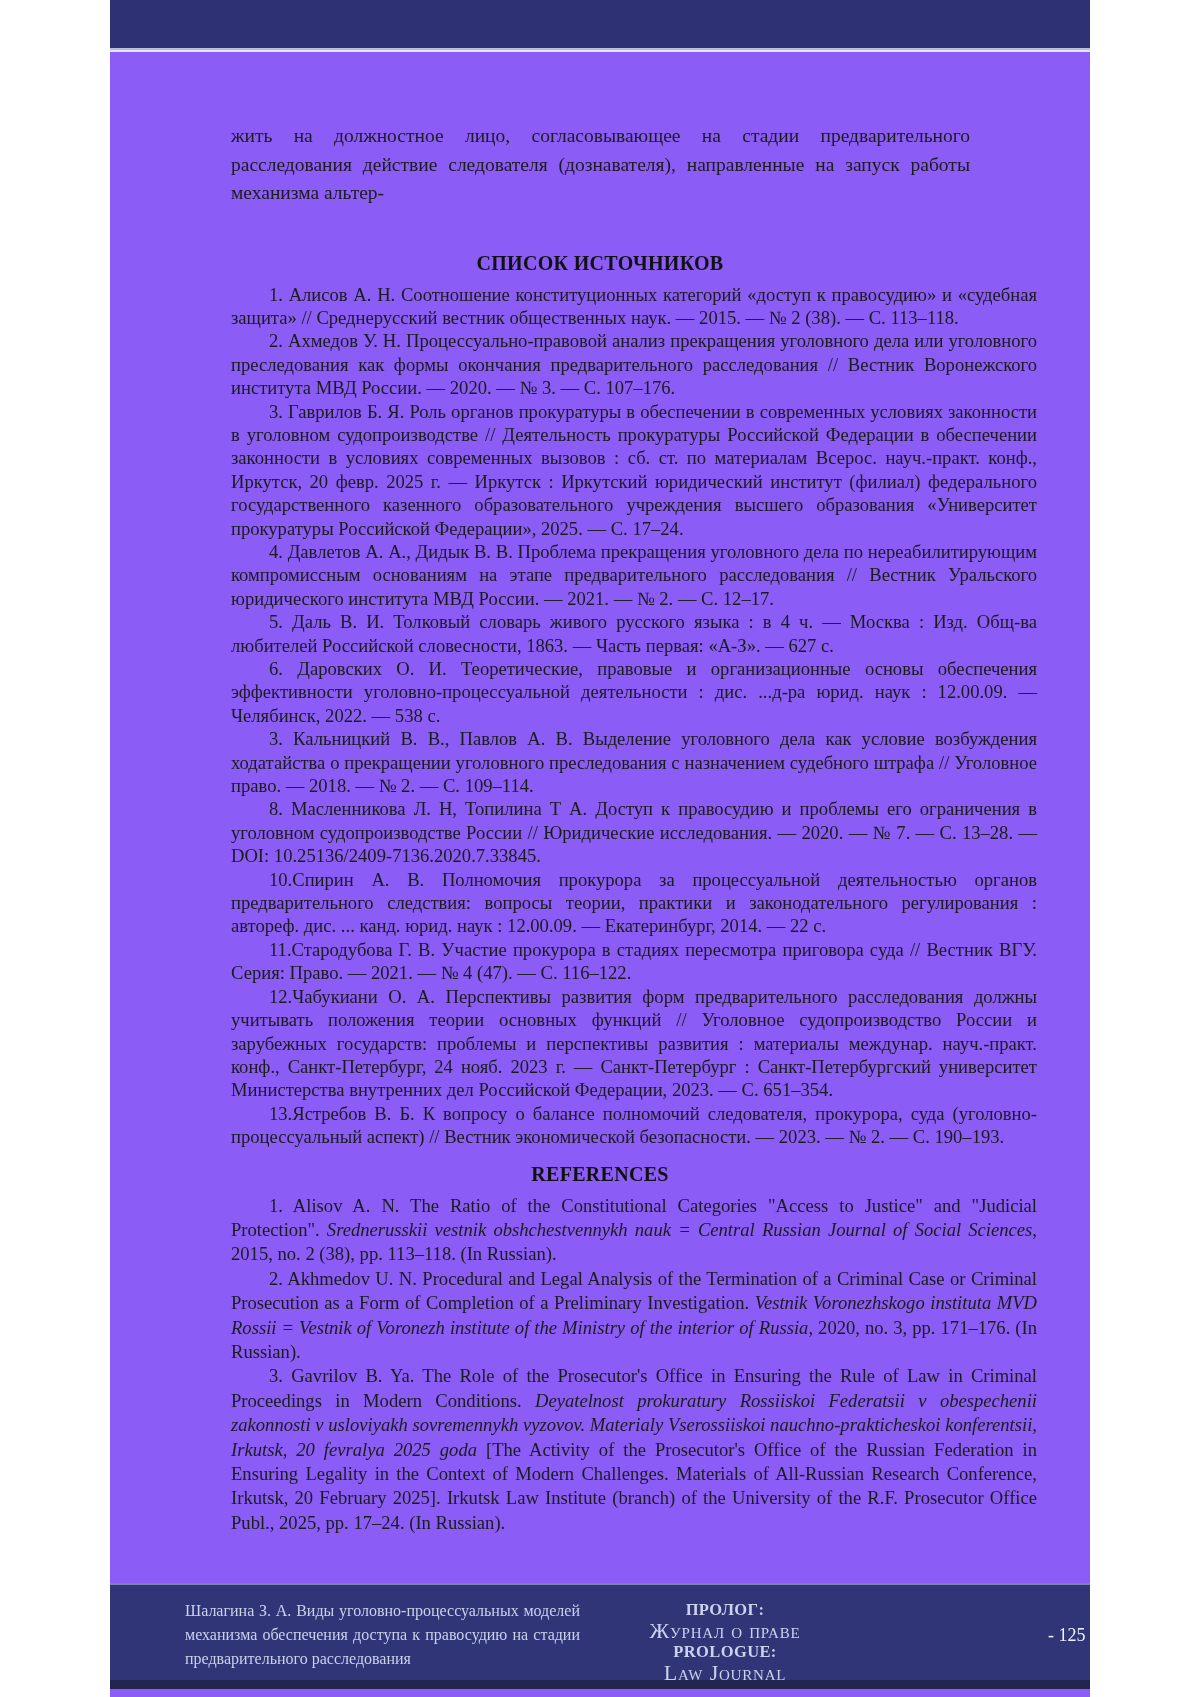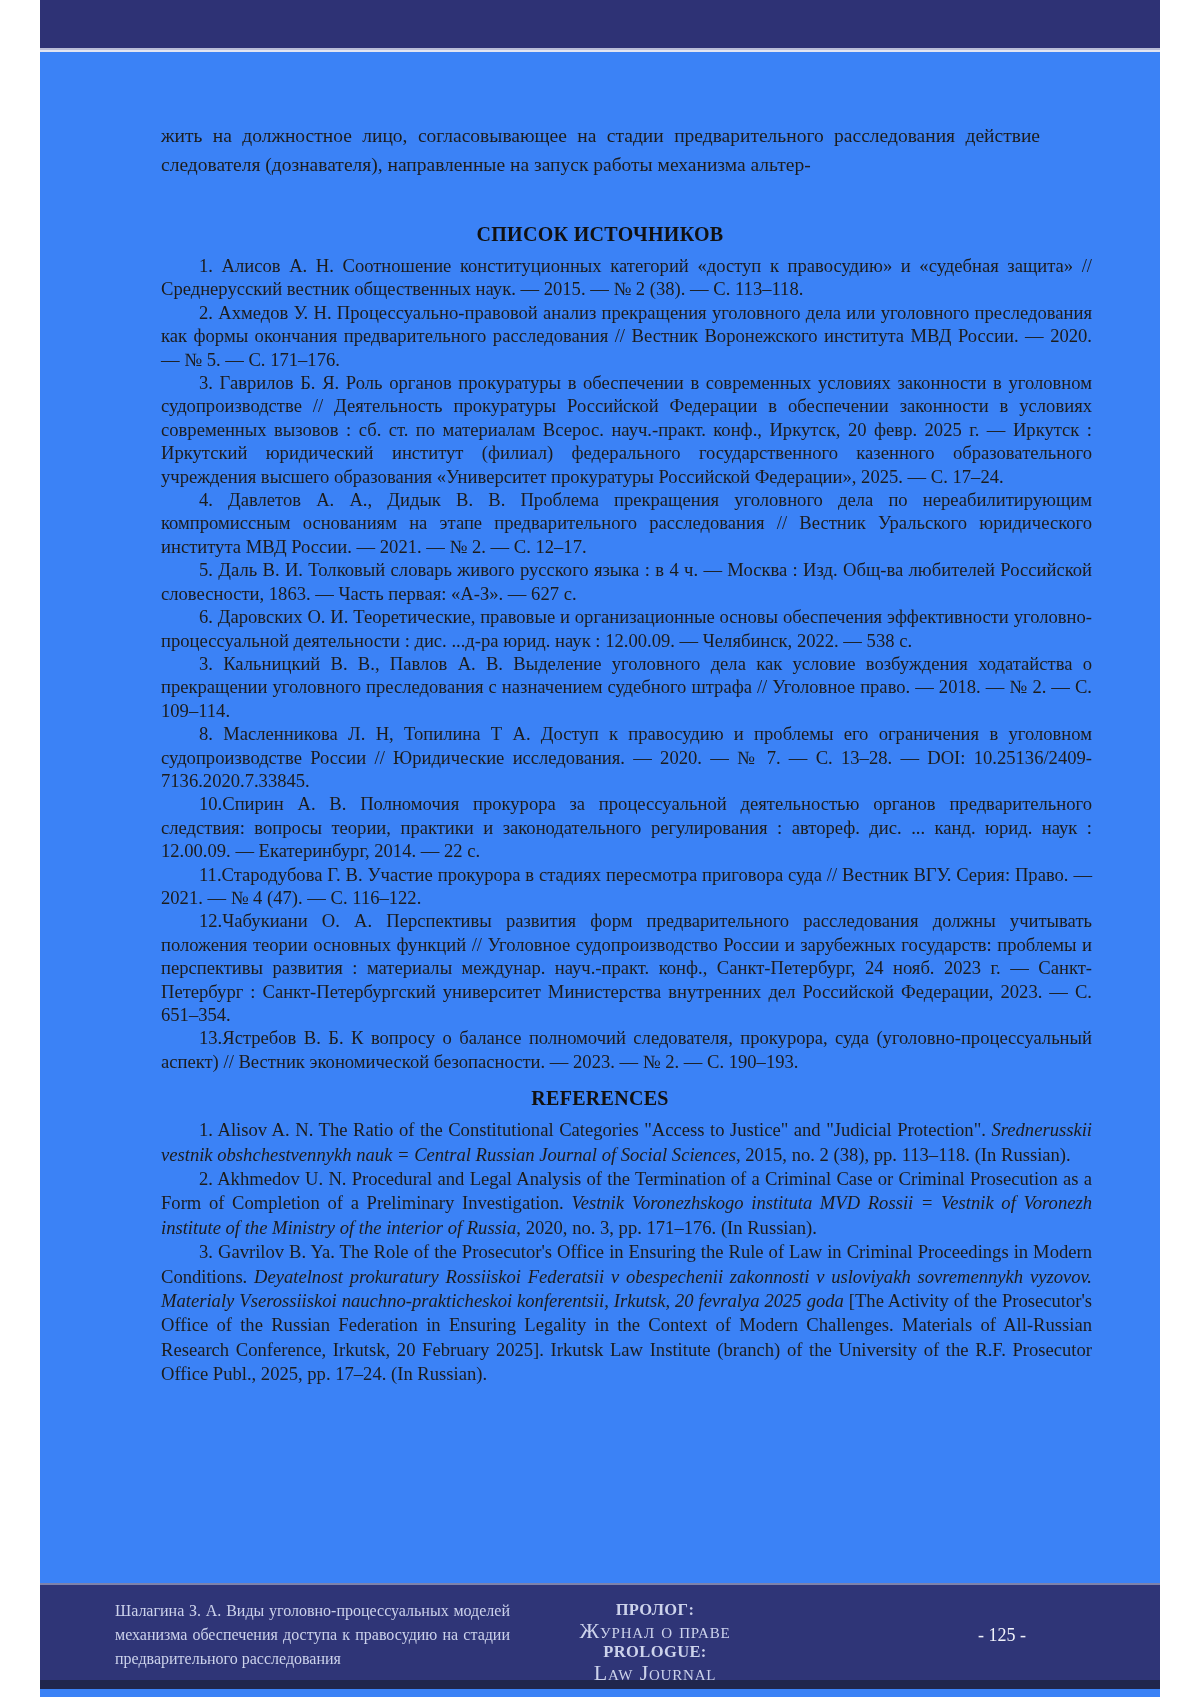--- a/index.html
+++ b/index.html
@@ -2,24 +2,24 @@
 <html lang="ru"><head>
 <meta charset="utf-8">
 <style>
   html, body {
     margin: 0;
     padding: 0;
     background: #ffffff;
   }
   .page {
     position: relative;
-    width: 1120px;
+    width: 980px;
     height: 1697px;
     margin: 0 auto;
-    background: #3b82f6;
+    background: #8b5cf6;
     font-family: "Liberation Serif", "DejaVu Serif", serif;
     color: #1c1c1c;
     overflow: hidden;
   }
 
   
   .top-bar {
     height: 48px;
     background: #2e3275;
     border-bottom: 2px solid #b9bdd8;
@@ -48,21 +48,21 @@
     font-weight: bold;
     letter-spacing: 0.3px;
     color: #111111;
   }
   .section-heading.en {
     margin-top: 14px;
   }
 
   
   .ref-block {
-    padding: 0 68px 0 121px;
+    padding: 0 53px 0 121px;
   }
   .ref-block p {
     margin: 0;
     text-align: justify;
     text-indent: 38px;
     font-size: 18.6px;
     line-height: 23.4px;
     color: #1c1c1c;
   }
   .ref-block.en p {
@@ -146,21 +146,21 @@
   <div class="top-bar"></div>
 
   <div class="intro">
     <div class="col">жить на должностное лицо, согласовывающее на стадии предварительного расследования действие следователя (дознавателя), направленные на запуск работы механизма альтер-</div>
   </div>
 
   <h2 class="section-heading">СПИСОК ИСТОЧНИКОВ</h2>
 
   <div class="ref-block ru" id="ru-ref-list">
       <p>1. Алисов А. Н. Соотношение конституционных категорий «доступ к правосудию» и «судебная защита» // Среднерусский вестник общественных наук. — 2015. — № 2 (38). — С. 113–118.</p>
-      <p>2. Ахмедов У. Н. Процессуально-правовой анализ прекращения уголовного дела или уголовного преследования как формы окончания предварительного расследования // Вестник Воронежского института МВД России. — 2020. — № 5. — С. 171–176.</p>
+      <p>2. Ахмедов У. Н. Процессуально-правовой анализ прекращения уголовного дела или уголовного преследования как формы окончания предварительного расследования // Вестник Воронежского института МВД России. — 2020. — № 3. — С. 107–176.</p>
       <p>3. Гаврилов Б. Я. Роль органов прокуратуры в обеспечении в современных условиях законности в уголовном судопроизводстве // Деятельность прокуратуры Российской Федерации в обеспечении законности в условиях современных вызовов : сб. ст. по материалам Всерос. науч.-практ. конф., Иркутск, 20 февр. 2025 г. — Иркутск : Иркутский юридический институт (филиал) федерального государственного казенного образовательного учреждения высшего образования «Университет прокуратуры Российской Федерации», 2025. — С. 17–24.</p>
       <p>4. Давлетов А. А., Дидык В. В. Проблема прекращения уголовного дела по нереабилитирующим компромиссным основаниям на этапе предварительного расследования // Вестник Уральского юридического института МВД России. — 2021. — № 2. — С. 12–17.</p>
       <p>5. Даль В. И. Толковый словарь живого русского языка : в 4 ч. — Москва : Изд. Общ-ва любителей Российской словесности, 1863. — Часть первая: «А-З». — 627 с.</p>
       <p>6. Даровских О. И. Теоретические, правовые и организационные основы обеспечения эффективности уголовно-процессуальной деятельности : дис. ...д-ра юрид. наук : 12.00.09. — Челябинск, 2022. — 538 с.</p>
       <p>3. Кальницкий В. В., Павлов А. В. Выделение уголовного дела как условие возбуждения ходатайства о прекращении уголовного преследования с назначением судебного штрафа // Уголовное право. — 2018. — № 2. — С. 109–114.</p>
       <p>8. Масленникова Л. Н, Топилина Т А. Доступ к правосудию и проблемы его ограничения в уголовном судопроизводстве России // Юридические исследования. — 2020. — № 7. — С. 13–28. — DOI: 10.25136/2409-7136.2020.7.33845.</p>
       <p>10.Спирин А. В. Полномочия прокурора за процессуальной деятельностью органов предварительного следствия: вопросы теории, практики и законодательного регулирования : автореф. дис. ... канд. юрид. наук : 12.00.09. — Екатеринбург, 2014. — 22 с.</p>
       <p>11.Стародубова Г. В. Участие прокурора в стадиях пересмотра приговора суда // Вестник ВГУ. Серия: Право. — 2021. — № 4 (47). — С. 116–122.</p>
       <p>12.Чабукиани О. А. Перспективы развития форм предварительного расследования должны учитывать положения теории основных функций // Уголовное судопроизводство России и зарубежных государств: проблемы и перспективы развития : материалы междунар. науч.-практ. конф., Санкт-Петербург, 24 нояб. 2023 г. — Санкт-Петербург : Санкт-Петербургский университет Министерства внутренних дел Российской Федерации, 2023. — С. 651–354.</p>
       <p>13.Ястребов В. Б. К вопросу о балансе полномочий следователя, прокурора, суда (уголовно-процессуальный аспект) // Вестник экономической безопасности. — 2023. — № 2. — С. 190–193.</p>

